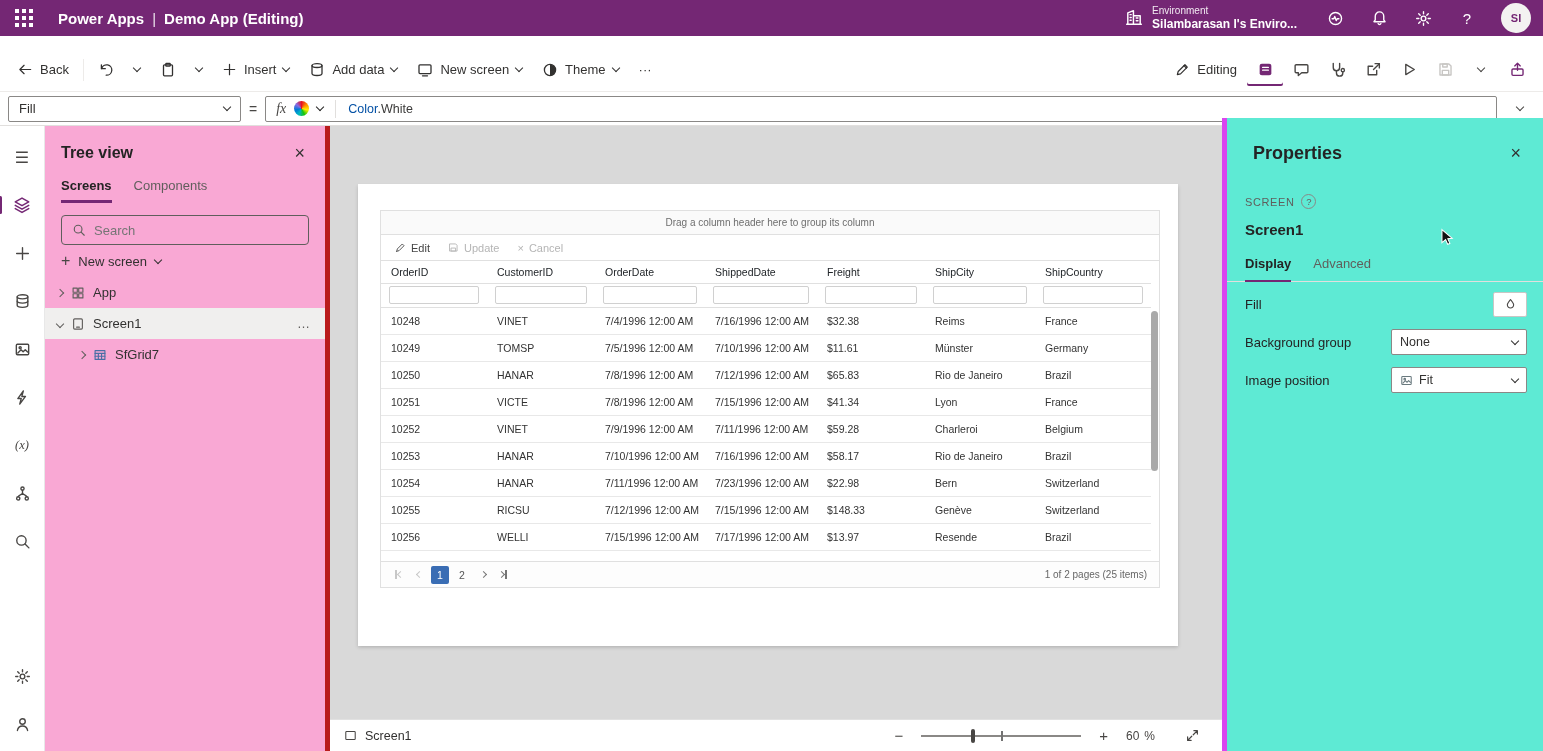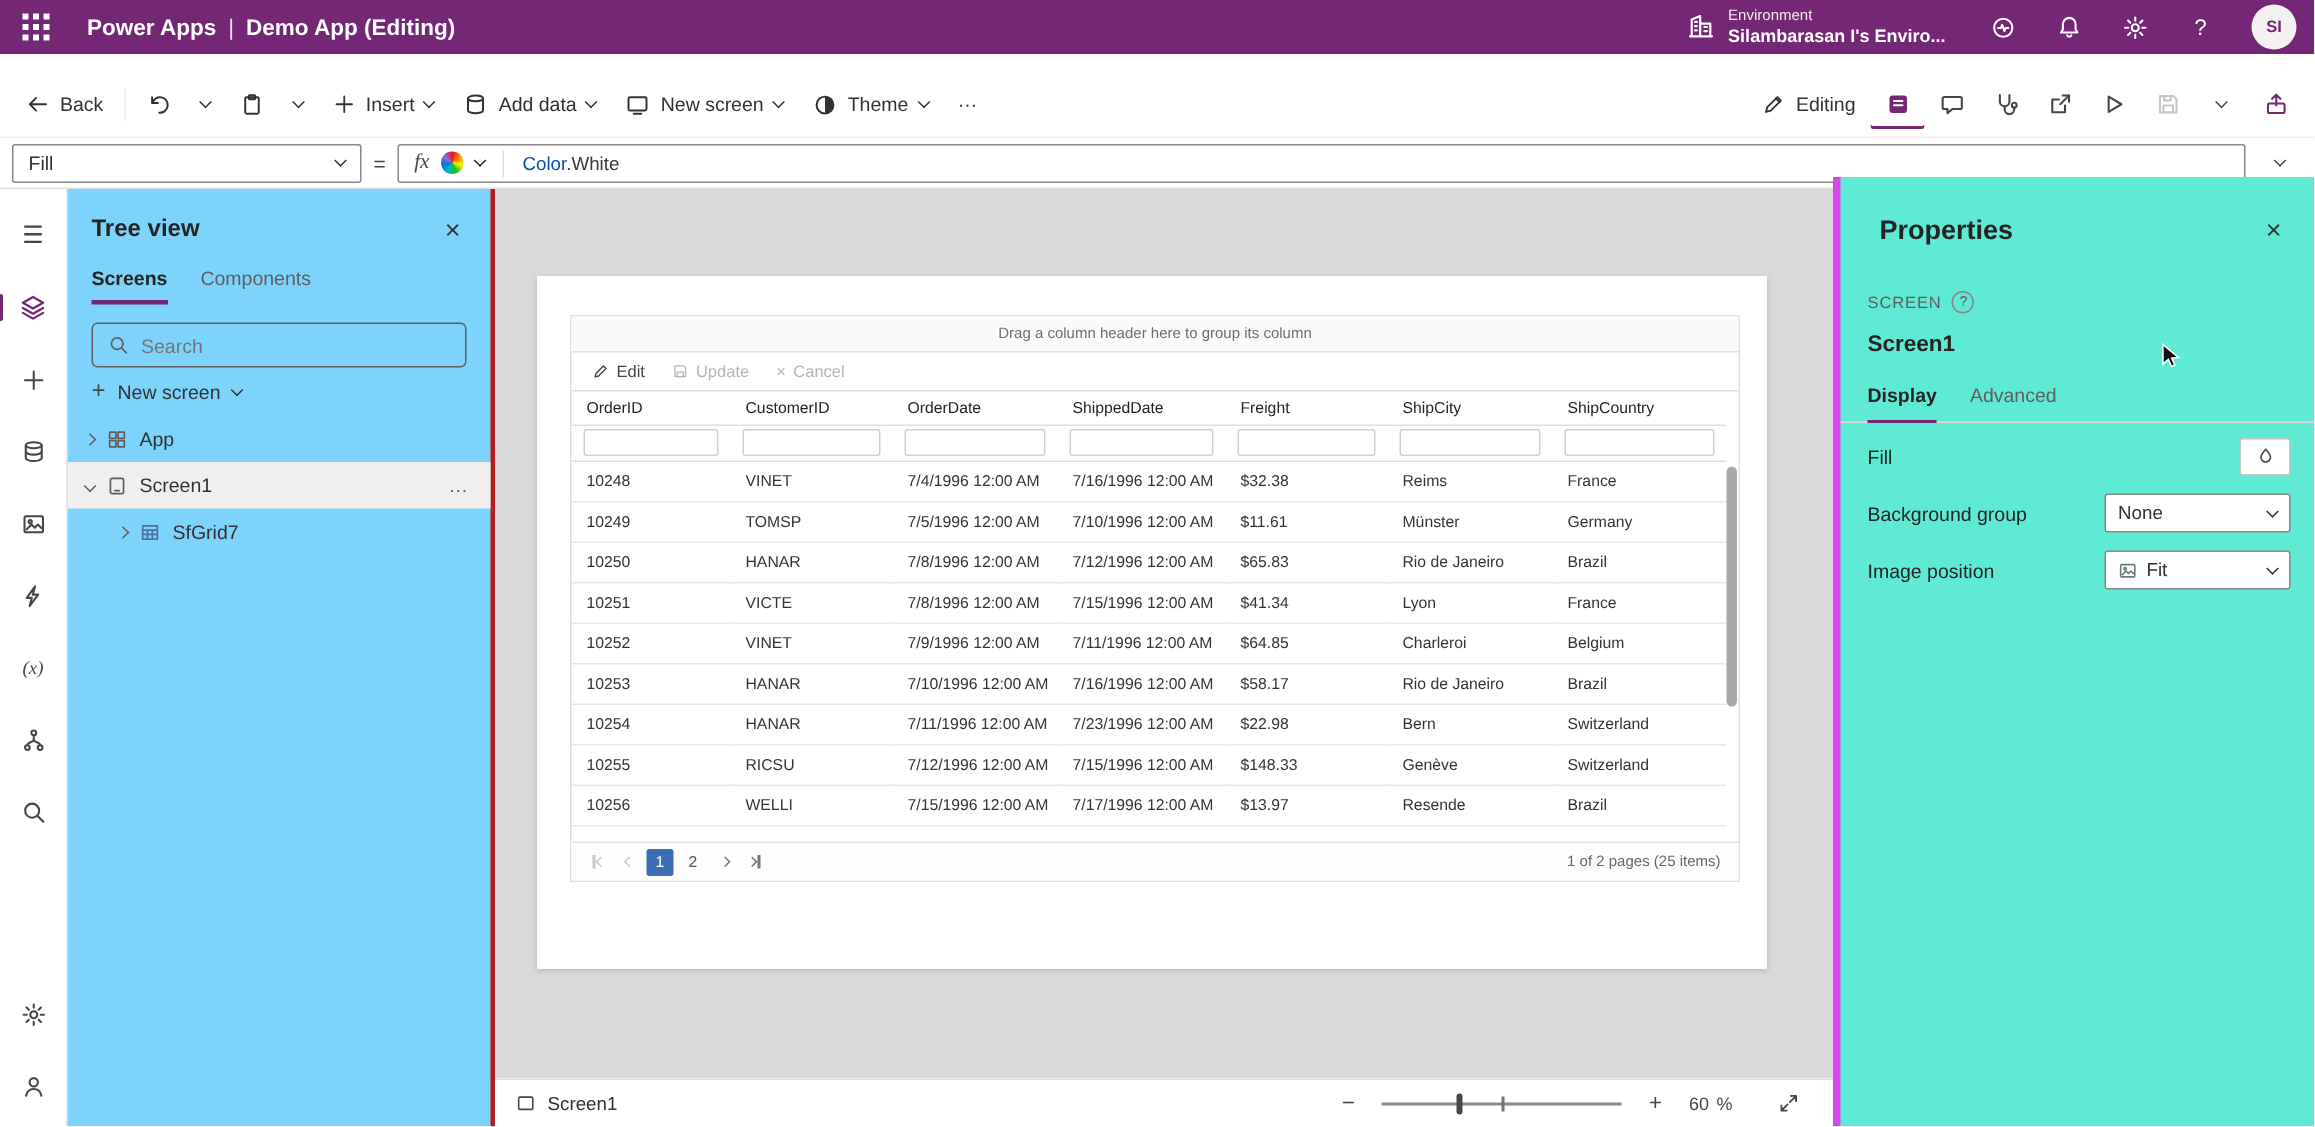--- a/index.html
+++ b/index.html
@@ -50,21 +50,21 @@
 
   
   .rail{position:absolute;left:0;top:126px;bottom:0;width:45px;background:#fff;border-right:1px solid #e8e8e8;display:flex;flex-direction:column;align-items:center;padding-top:14px;gap:14px}
   .rail-btn{position:relative;width:34px;height:34px;display:flex;align-items:center;justify-content:center;color:#484644;cursor:pointer;border-radius:4px;font-size:16px}
   .rail-btn.sel{color:#742774}
   .rail-btn.sel::before{content:"";position:absolute;left:-6px;top:8px;width:3px;height:18px;background:#742774;border-radius:2px}
   .rail-bottom{position:absolute;bottom:10px;left:0;width:45px;display:flex;flex-direction:column;align-items:center;gap:14px}
   .railx{font-size:12.5px;font-style:italic;font-family:"Liberation Serif","DejaVu Serif",serif}
 
   
-  .tree{position:absolute;left:45px;top:126px;bottom:0;width:285px;background:#7dd3fc;border-right:3px solid #b91c1c}
+  .tree{position:absolute;left:45px;top:126px;bottom:0;width:285px;background:#f9a8d4;border-right:5px solid #b91c1c}
   .tree-head{display:flex;align-items:center;justify-content:space-between;padding:16px 14px 0 16px}
   .tree-title{font-size:16px;font-weight:700;color:#242424}
   .xclose{font-size:18px;color:#323130;cursor:pointer;line-height:1;padding:2px 6px}
   .tree-tabs{display:flex;gap:22px;padding:14px 0 0 16px}
   .ttab{padding-bottom:7px;font-size:13px;color:#605e5c;cursor:pointer}
   .ttab.sel{color:#242424;font-weight:700;border-bottom:3px solid #742774}
   .tsearch{margin:12px 16px 0;height:30px;border:1px solid #605e5c;border-radius:4px;display:flex;align-items:center;gap:8px;padding:0 10px;color:#605e5c}
   .tsearch input{border:none;outline:none;flex:1;font-family:inherit;font-size:13px;color:#323130;background:transparent}
   .tnew{display:flex;align-items:center;gap:8px;height:32px;padding:0 16px;color:#323130;cursor:pointer;font-size:13px}
   .tnew .plus{font-size:16px;color:#484644}
@@ -127,21 +127,21 @@
   .p-type{display:flex;align-items:center;gap:7px;margin-top:30px;font-size:11px;letter-spacing:.6px;color:#605e5c}
   .qmark{width:15px;height:15px;border:1px solid #8a8886;border-radius:50%;font-size:9.5px;display:flex;align-items:center;justify-content:center;color:#605e5c;letter-spacing:0;cursor:pointer}
   .p-name{margin-top:12px;font-size:15px;font-weight:700;color:#242424}
   .p-tabs{display:flex;gap:22px;margin:18px -16px 0 -18px;padding:0 0 0 18px;border-bottom:1px solid #e1dfdd}
   .ptab{padding-bottom:9px;font-size:13px;color:#605e5c;cursor:pointer}
   .ptab.sel{color:#242424;font-weight:700;border-bottom:2px solid #742774;margin-bottom:-1px}
   .p-row{display:flex;align-items:center;justify-content:space-between;height:32px;margin-top:6px}
   .p-row:first-of-type{margin-top:12px}
   .p-label{font-size:13px;color:#242424}
   .swatch{width:34px;height:25px;border:1px solid #c8c6c4;border-radius:2px;background:#fff;display:flex;align-items:center;justify-content:center;color:#484644;cursor:pointer}
-  .pselect{width:124px;height:26px;border:1px solid #8a8886;border-radius:2px;display:flex;align-items:center;gap:6px;padding:0 8px;font-size:12.5px;color:#323130;cursor:pointer;background:#fff}
+  .pselect{width:136px;height:26px;border:1px solid #8a8886;border-radius:2px;display:flex;align-items:center;gap:6px;padding:0 8px;font-size:12.5px;color:#323130;cursor:pointer;background:#fff}
   .pselect .chev{margin-left:auto}
   .cursor{position:absolute;left:1438px;top:228px;width:19px;height:19px;pointer-events:none;z-index:50}
 </style>
 </head>
 <body>
 
 <div id="stage">
 
   <header class="topbar">
     <div class="waffle">
@@ -549,21 +549,21 @@
                 <td>$41.34</td>
                 <td>Lyon</td>
                 <td>France</td>
               </tr>
 
               <tr>
                 <td>10252</td>
                 <td>VINET</td>
                 <td>7/9/1996 12:00 AM</td>
                 <td>7/11/1996 12:00 AM</td>
-                <td>$64.85</td>
+                <td>$59.28</td>
                 <td>Charleroi</td>
                 <td>Belgium</td>
               </tr>
 
               <tr>
                 <td>10253</td>
                 <td>HANAR</td>
                 <td>7/10/1996 12:00 AM</td>
                 <td>7/16/1996 12:00 AM</td>
                 <td>$58.17</td>

